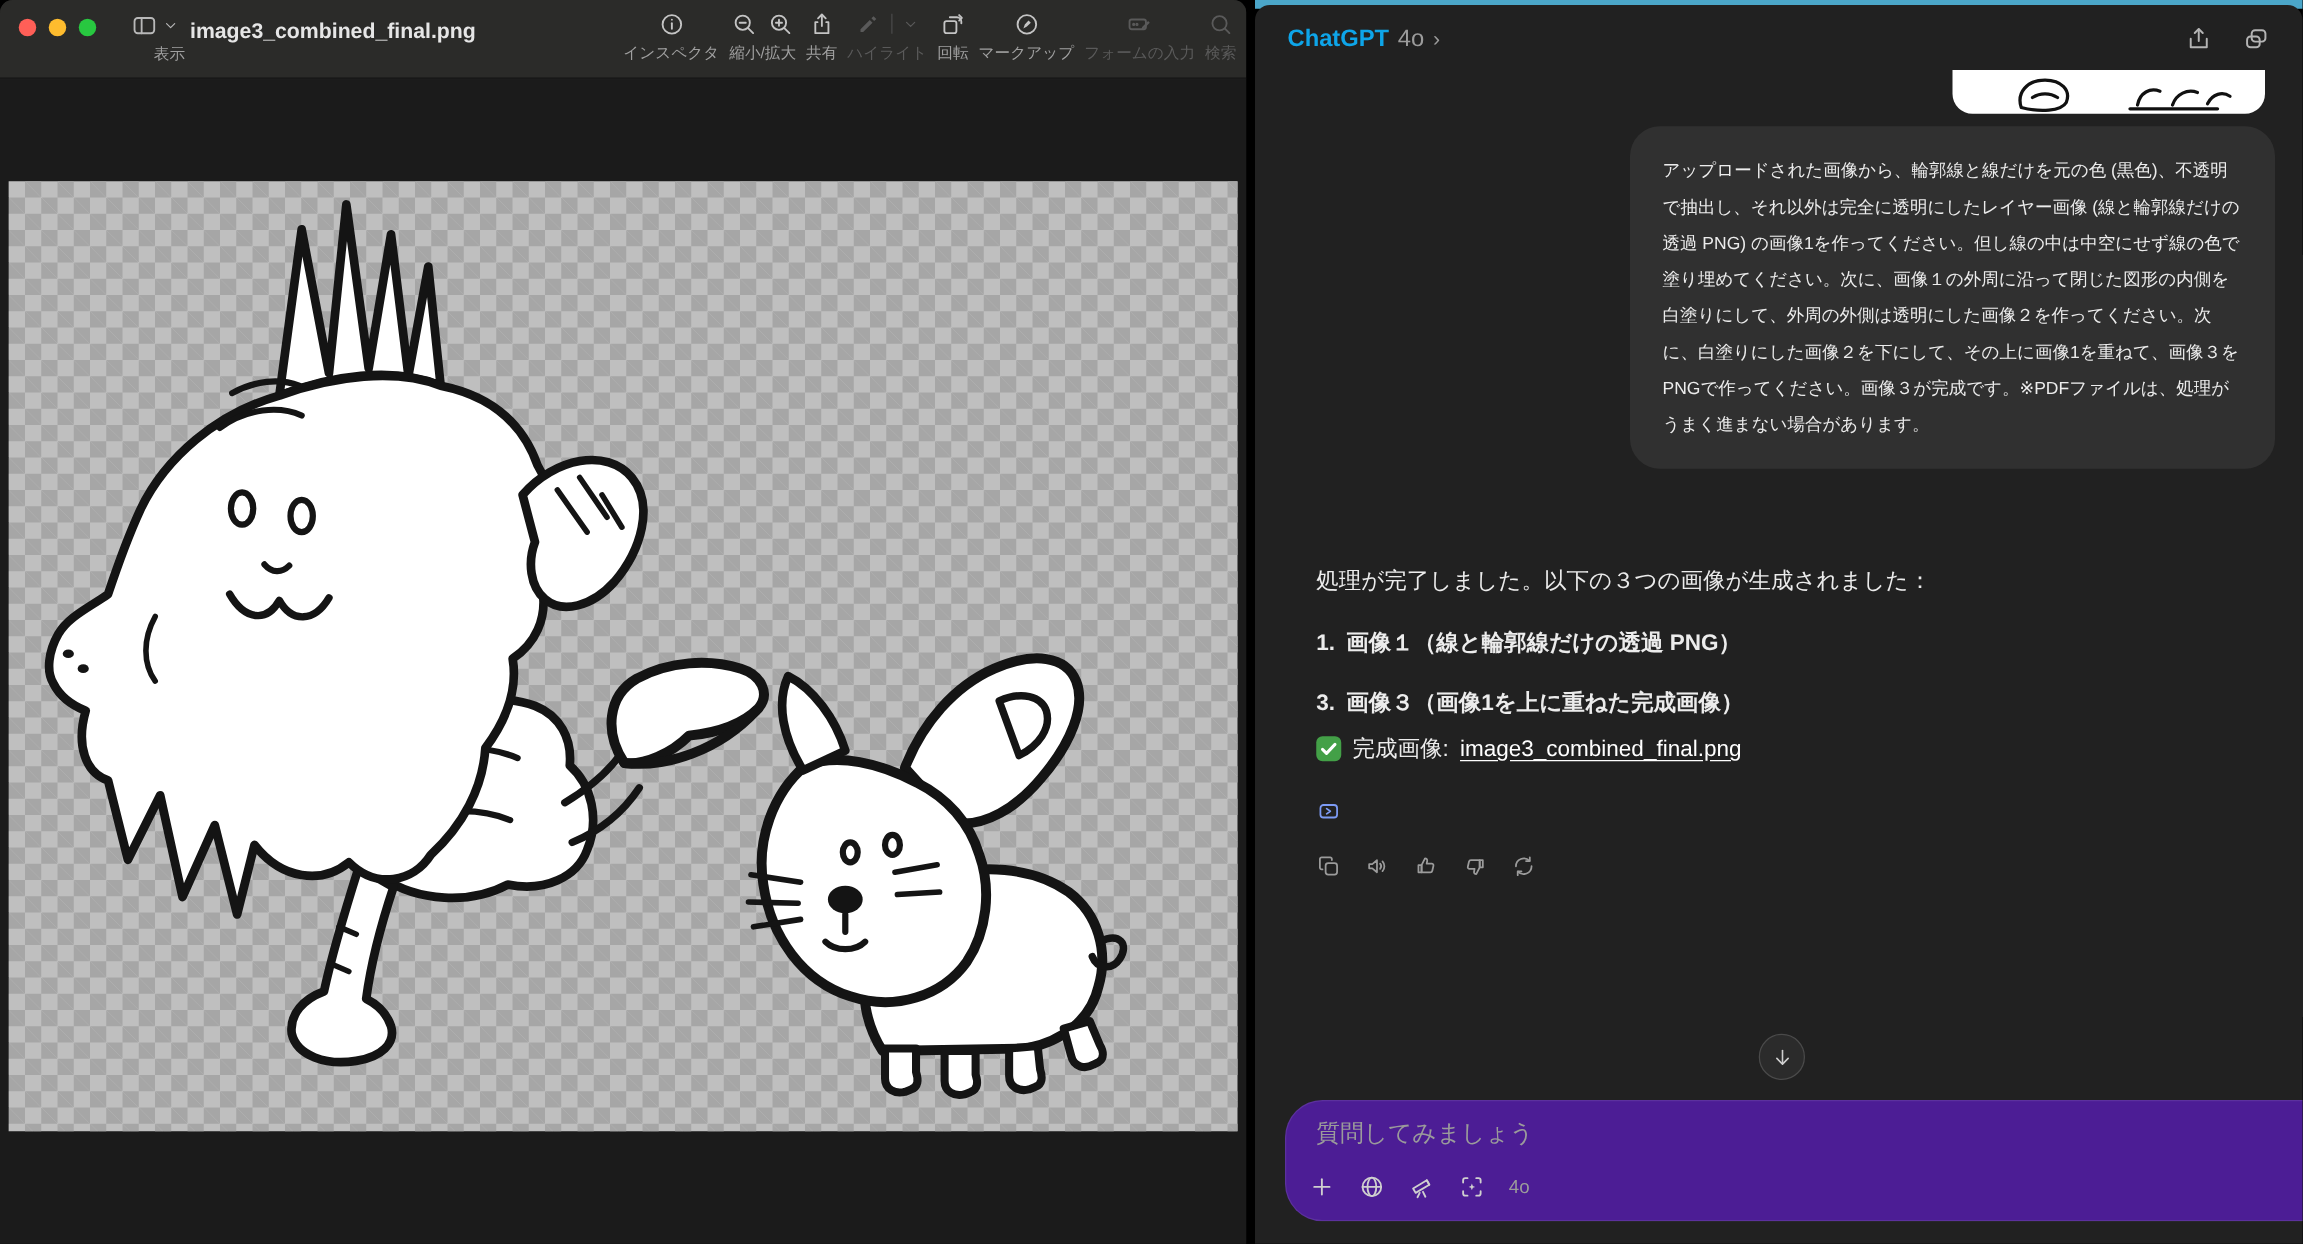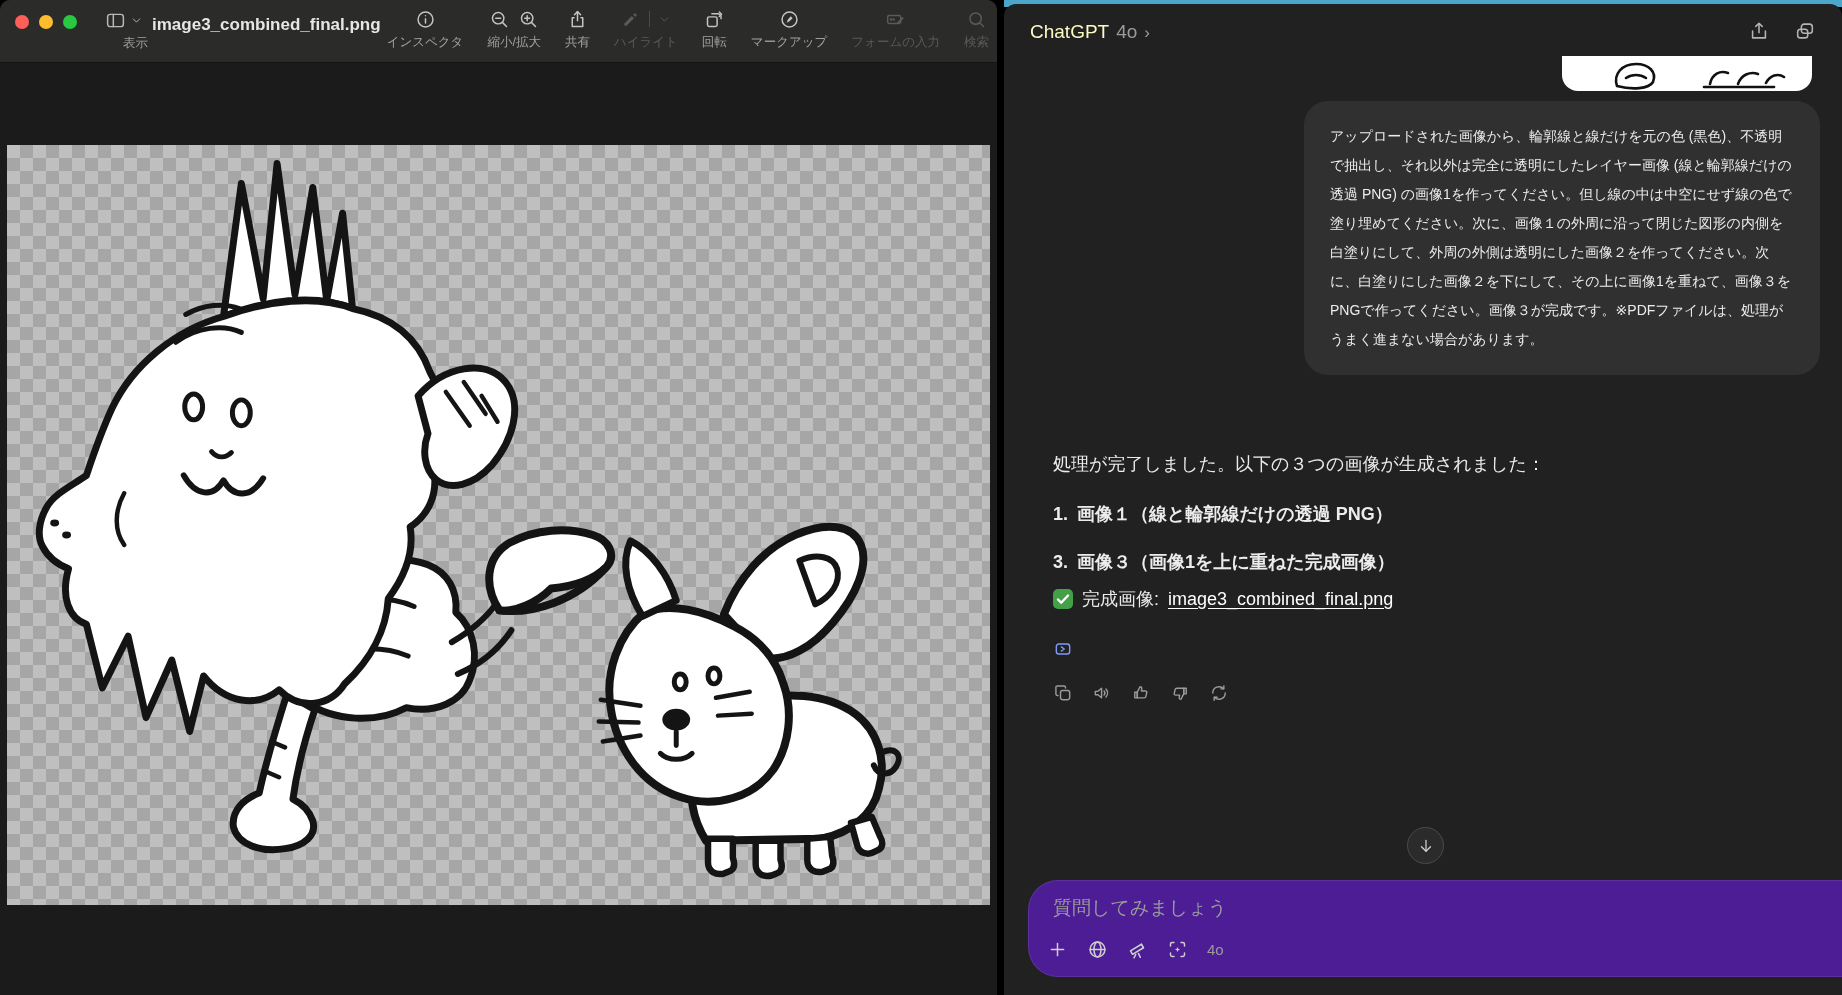--- a/index.html
+++ b/index.html
@@ -10,21 +10,21 @@
   .preview { position:absolute; left:0; top:0; width:997px; height:995px;
     background:#1c1c1c; border-radius:10px 10px 0 0; overflow:hidden; }
   .pv-titlebar { position:absolute; left:0; top:0; width:100%; height:63px;
     background:#2b2b29; border-bottom:1px solid #141414; }
   .traffic { position:absolute; top:15px; width:14px; height:14px; border-radius:50%; }
   .t-red { left:15px; background:#ff5f57; }
   .t-yellow { left:39px; background:#febc2e; }
   .t-green { left:63px; background:#28c840; }
   .sidebar-group { position:absolute; left:100px; top:7px; width:48px; text-align:right; color:#b8b8b8; }
   .pv-title { position:absolute; left:152px; top:15px; font-size:17px; font-weight:700; color:#e6e6e6; }
-  .pv-toolbar { position:absolute; right:8px; top:6px; display:flex; gap:24px; align-items:flex-start; }
+  .pv-toolbar { position:absolute; right:8px; top:6px; display:flex; gap:8px; align-items:flex-start; }
   .tb-item { display:flex; flex-direction:column; align-items:center; color:#c4c4c4; }
   .tb-icons { height:26px; display:flex; align-items:center; gap:8px; }
   .tb-label { font-size:12.5px; color:#a0a0a0; margin-top:2px; white-space:nowrap; }
   .tb-item.disabled { color:#5a5a5a; }
   .tb-item.disabled .tb-label { color:#5a5a5a; }
   .i { width:21px; height:21px; stroke:currentColor; fill:none; stroke-width:1.7;
        stroke-linecap:round; stroke-linejoin:round; display:block; }
   .i-sm { width:13px; height:13px; }
   .tb-sep { width:1px; height:16px; background:#4a4a4a; }
 
@@ -36,21 +36,21 @@
       linear-gradient(45deg,#a6a6a6 25%,transparent 25%,transparent 75%,#a6a6a6 75%);
     background-size:26px 26px; background-position:0 0,13px 13px; }
   .drawing { position:absolute; inset:0; width:100%; height:100%; }
 
   
   .teal-strip { position:absolute; left:1004px; top:0; width:838px; height:7px; background:#4ba6c9; }
   .chatwin { position:absolute; left:1004px; top:4px; width:838px; height:991px;
     background:#212121; border-radius:12px 12px 0 0; overflow:hidden; color:#ececec; }
   .chat-header { position:absolute; left:0; top:0; width:100%; height:56px; }
   .brand { position:absolute; left:26px; top:17px; font-size:19px; display:flex; gap:7px; align-items:baseline; cursor:default; }
-  .brand .app { font-weight:400; color:#fef9c3; }
+  .brand .app { font-weight:700; color:#0ea5e9; }
   .brand .model { color:#9b9b9b; font-weight:400; }
   .brand .chev { color:#9b9b9b; font-size:17px; }
   .hdr-icons { position:absolute; right:26px; top:16px; display:flex; gap:24px; color:#b4b4b4; }
   .hdr-icons .i { width:22px; height:22px; }
 
   .attach-frag { position:absolute; right:30px; top:52px; width:250px; height:35px;
     background:#ffffff; border-radius:0 0 16px 16px; overflow:hidden; }
 
   .bubble { position:absolute; left:300px; top:97px; width:516px;
     background:#303030; border-radius:24px; padding:21px 26px;

